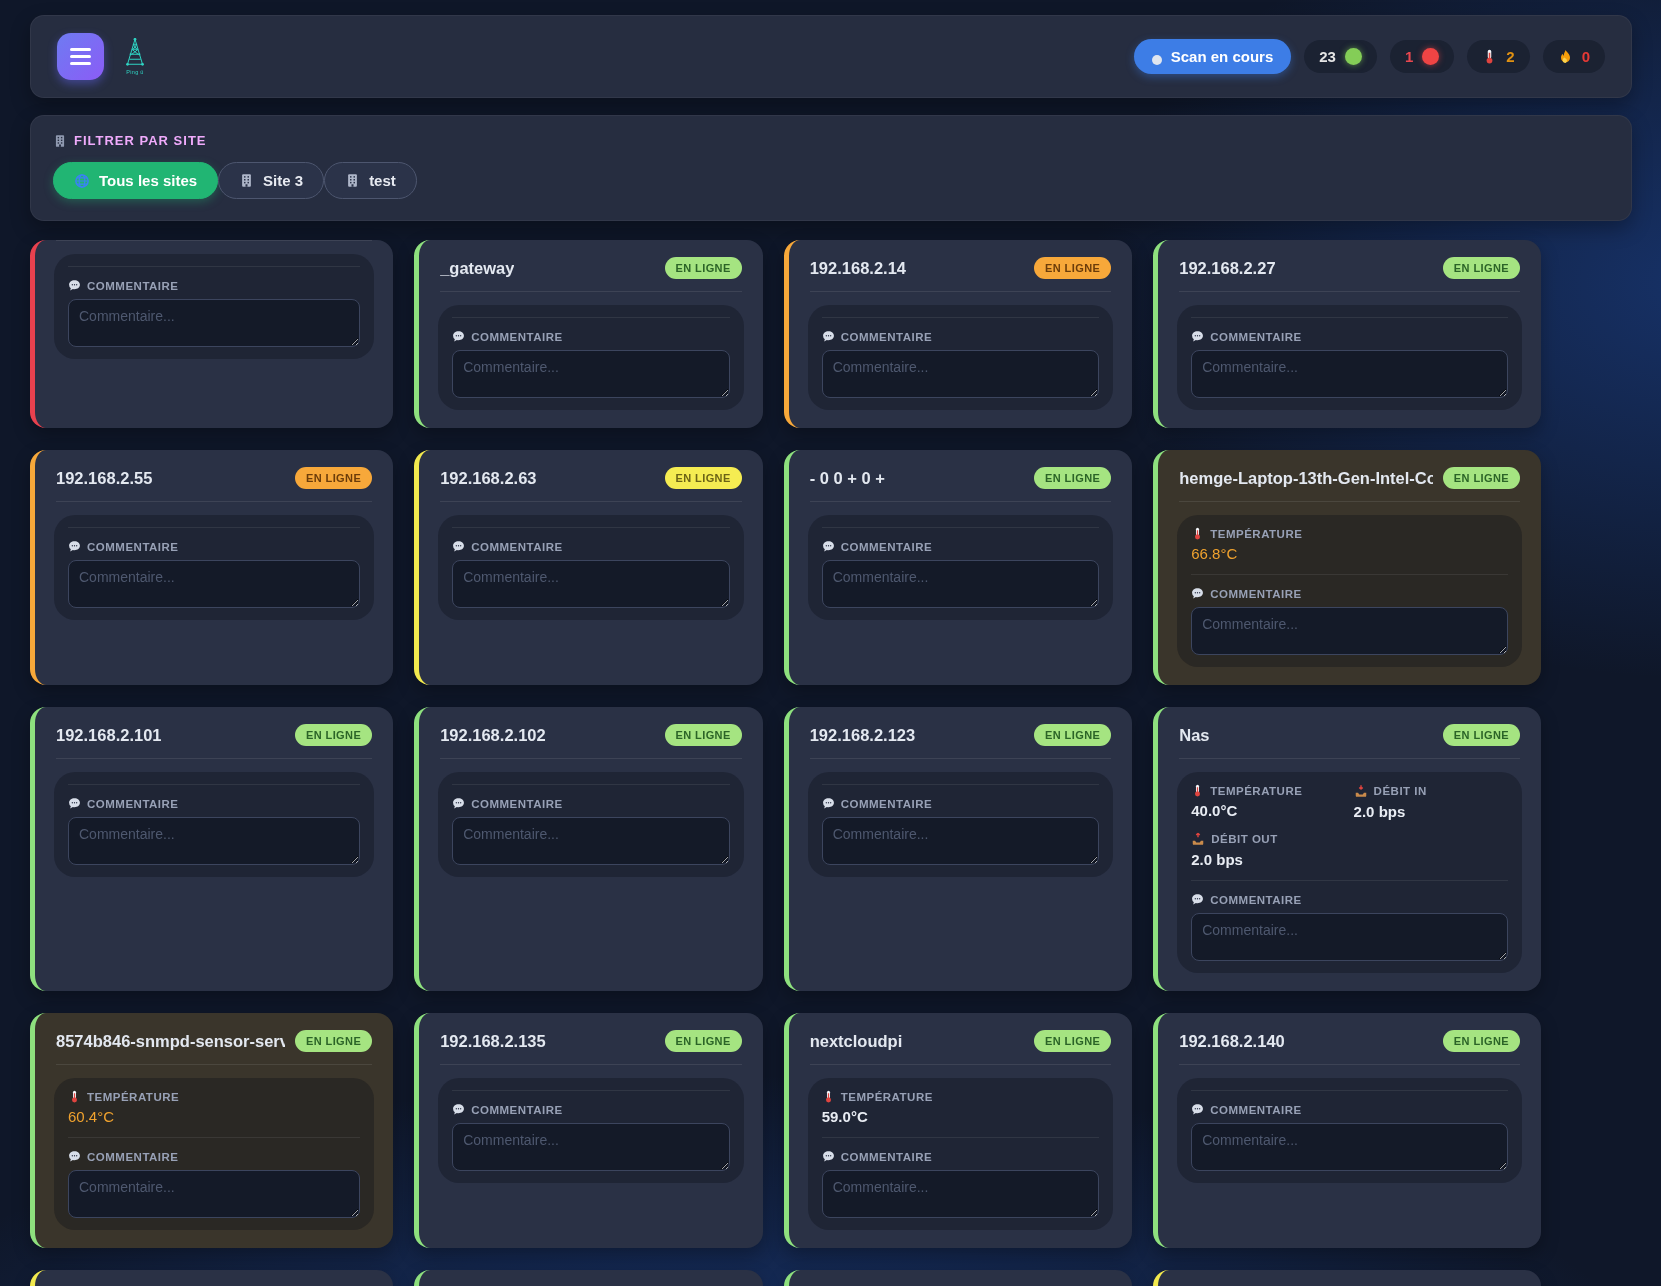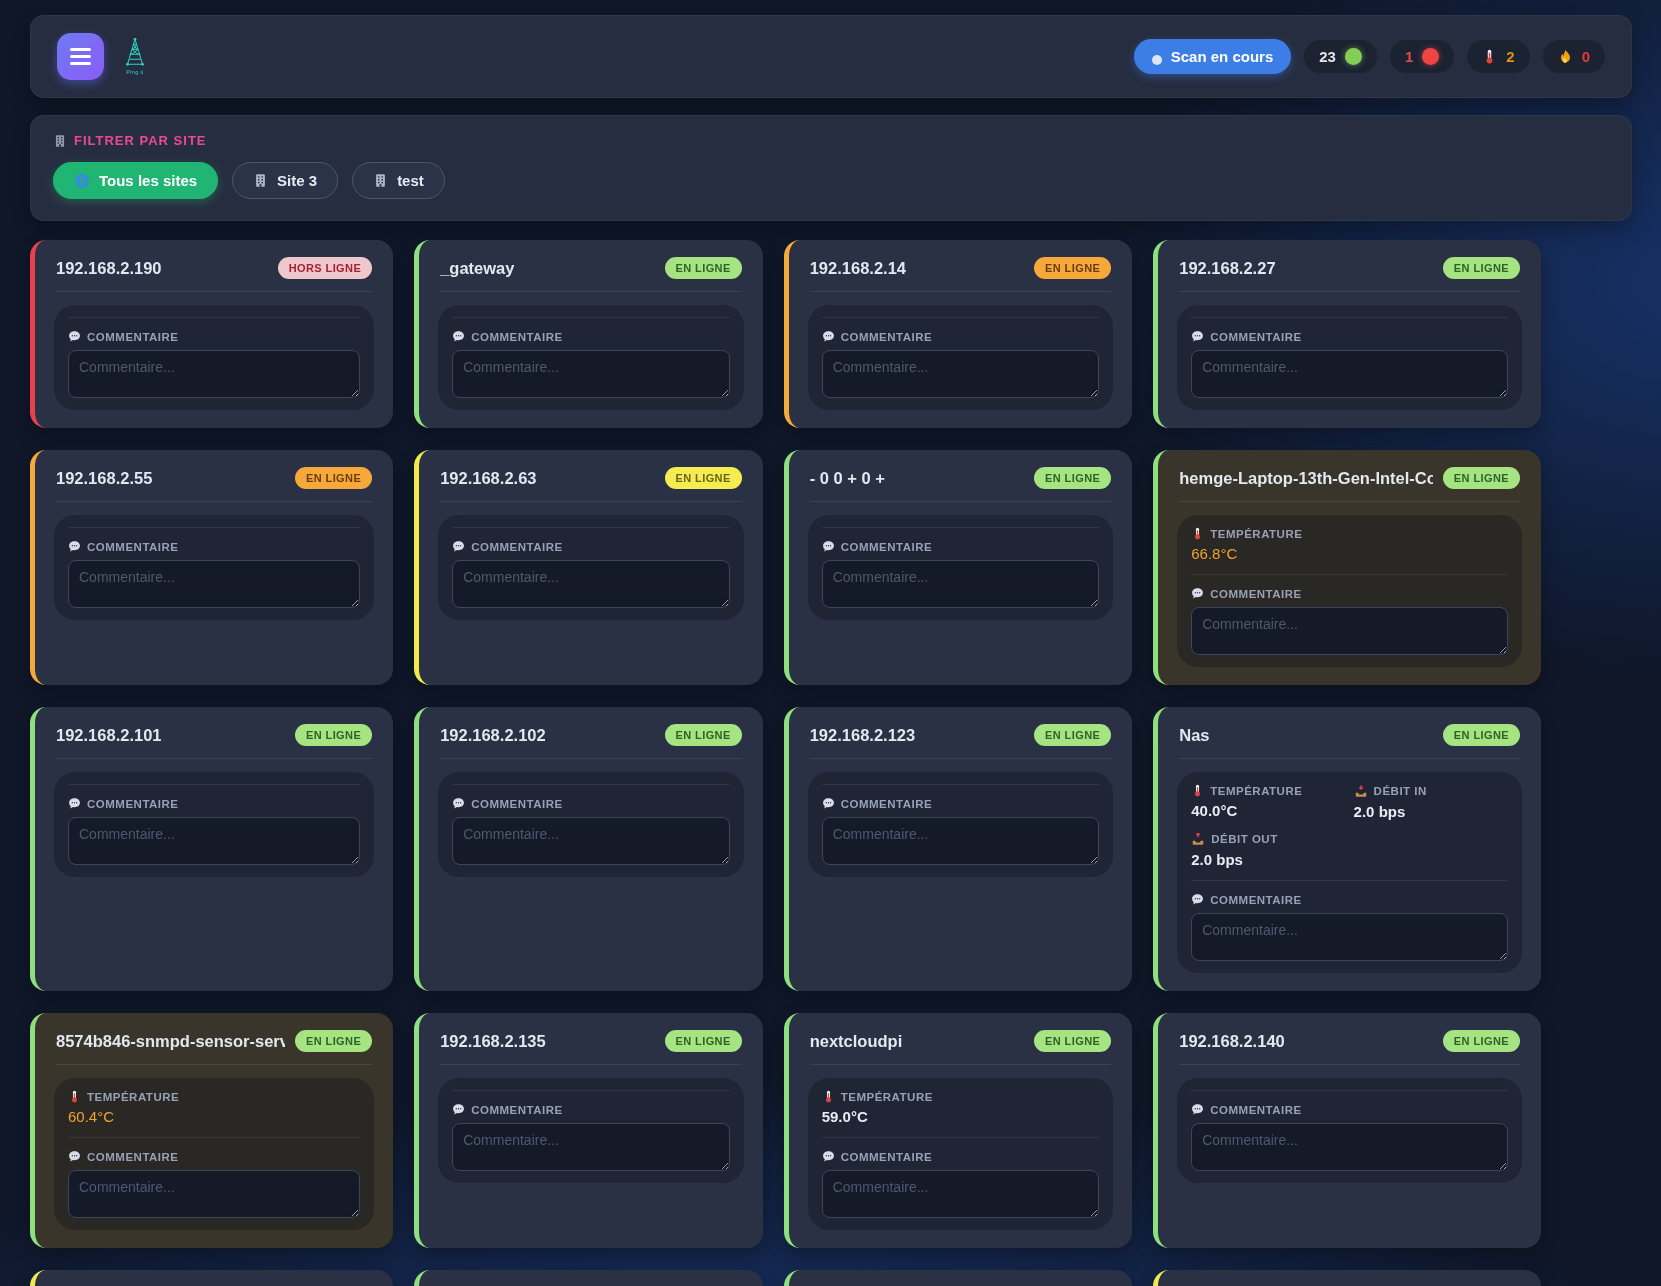--- a/index.html
+++ b/index.html
@@ -52,23 +52,23 @@
   .pill-icon{ display:flex; }
 
   
   .filterbox{
     margin-top:17px; background:#262d40; border:1px solid rgba(255,255,255,.05);
     border-radius:14px; padding:17px 22px 21px;
     box-shadow:0 8px 20px rgba(0,0,0,.30);
   }
   .filter-title{
     display:flex; align-items:center; gap:7px;
-    font-size:13px; font-weight:700; color:#ec4899; letter-spacing:1px;
-  }
-  .filter-btns{ display:flex; gap:14px; margin-top:14px; }
+    font-size:13px; font-weight:700; color:#f0abfc; letter-spacing:1px;
+  }
+  .filter-btns{ display:flex; margin-top:14px; }
   .fbtn{
     display:flex; align-items:center; gap:9px; cursor:pointer; font-family:inherit;
     font-size:15px; font-weight:700; color:#e7eaf1;
     background:#2b3349; border:1px solid #4d566f; border-radius:999px; padding:9px 20px;
   }
   .fbtn.active{ background:#21b573; border-color:#21b573; color:#fff; box-shadow:0 3px 10px rgba(33,181,115,.35); }
 
   
   .grid{
     margin-top:19px; width:1511px;
@@ -239,24 +239,20 @@
               </g>
             </svg>
           </span>
           <span>test</span>
         </button>
       </div>
   </section>
 
   <main class="grid">
   <article class="card v-red">
-    <div class="card-head">
-      <h3 class="dev-name">192.168.2.190</h3>
-      <span class="badge">HORS LIGNE</span>
-    </div>
     <div class="head-divider"></div>
     <div class="inner">
 
       <div class="inner-divider"></div>
       <div class="comment">
         <div class="c-label">
           <span>
             <svg width="13" height="13" viewBox="0 0 12 12">
               <path d="M6 1.2c2.9 0 5 1.8 5 4.1s-2.1 4.1-5 4.1c-.5 0-1-.1-1.5-.2L2 10.6l.6-2A4 4 0 0 1 1 5.3c0-2.3 2.1-4.1 5-4.1z" fill="#d8dee9"></path>
               <g fill="#2a3145">

